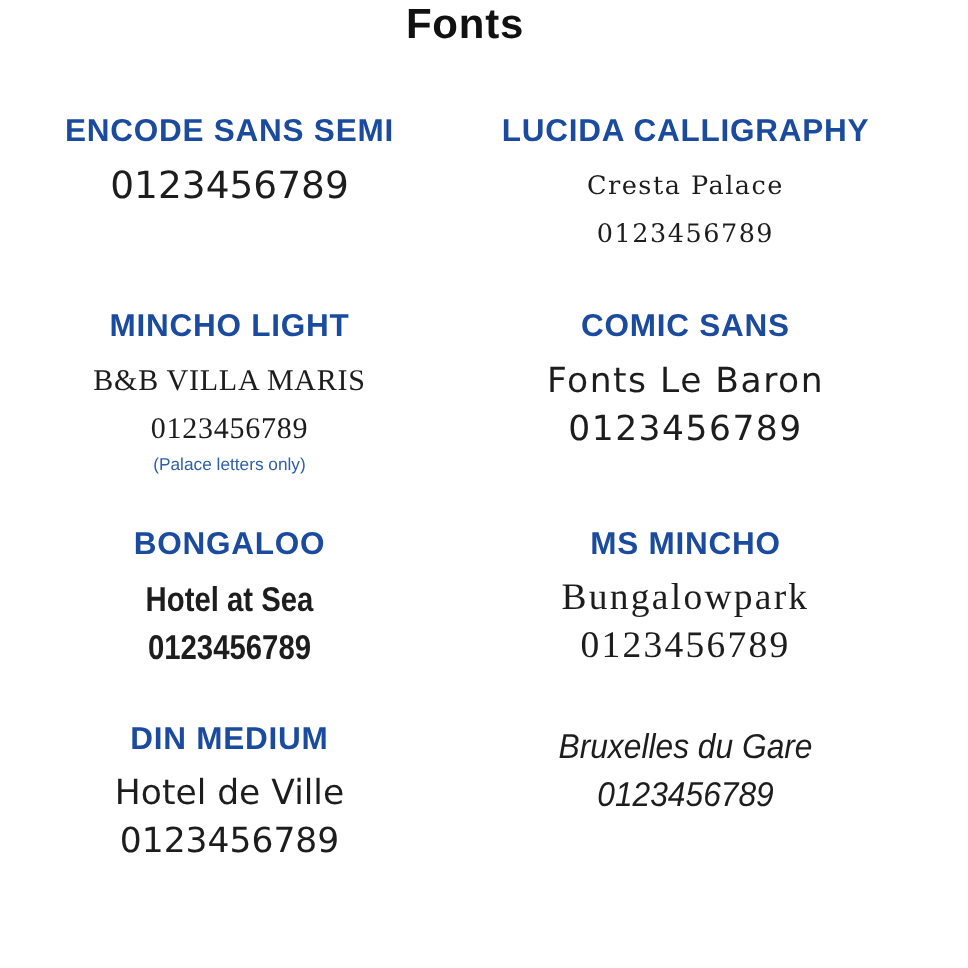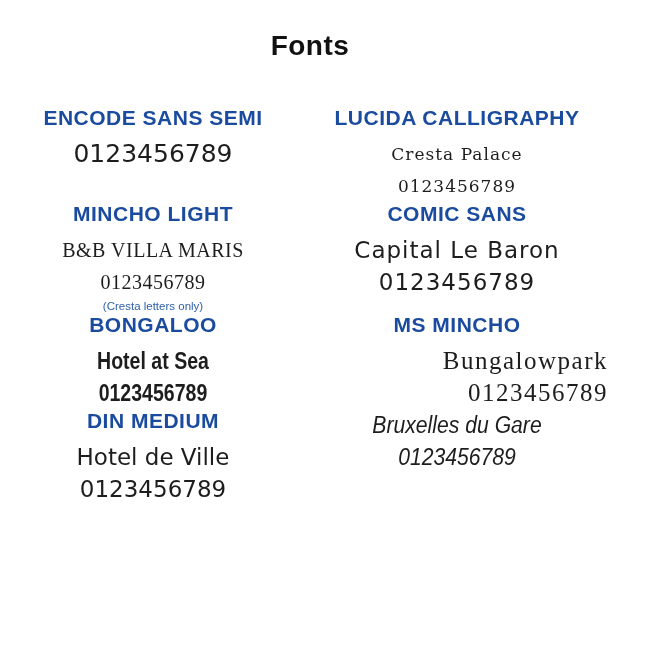--- a/index.html
+++ b/index.html
@@ -13,35 +13,35 @@
   }
   :root {
     --heading-blue: #1b4b9e;
     --note-blue: #2f5fa9;
     --text-dark: #1d1d1d;
   }
   .page {
     width: 645px;
     height: 645px;
     box-sizing: border-box;
-    padding-top: 30px;
   }
   .page-title {
     margin: 0 0 44px 0;
     width: 620px;
     text-align: center;
     font-family: "Liberation Sans", sans-serif;
     font-weight: 700;
     font-size: 28px;
     letter-spacing: 0.5px;
     color: #111111;
   }
   .grid {
     display: grid;
     grid-template-columns: 306px 302px;
+    row-gap: 34px;
     width: 608px;
   }
   .card { text-align: center; }
   .name {
     color: var(--heading-blue);
     font-family: "Liberation Sans", sans-serif;
     font-weight: 700;
     font-size: 21px;
     letter-spacing: 0.5px;
     white-space: nowrap;
@@ -61,21 +61,21 @@
     margin-top: 1px;
   }
   .note:empty { display: none; }
 
   
   .f-encode .line   { font-family: "DejaVu Sans", sans-serif; font-size: 25px; }
   .f-lucida .line   { font-family: "DejaVu Serif", serif; font-size: 17px; letter-spacing: 1px; }
   .f-gaboed .line   { font-family: Liberation Serif, serif; font-size: 20px; letter-spacing: 0.5px; }
   .f-comic .line    { font-family: "DejaVu Sans", sans-serif; font-size: 23px; letter-spacing: 1px; }
   .f-bongaloo .line { font-family: "Liberation Sans", sans-serif; font-weight: 700; font-size: 23px; transform: scaleX(0.85); transform-origin: 50% 50%; }
-  .f-mincho .line   { font-family: "Liberation Serif", serif; font-size: 25px; letter-spacing: 1.5px; text-align: right; }
+  .f-mincho .line   { font-family: "Liberation Serif", serif; font-size: 25px; letter-spacing: 1.5px; }
   .f-din .line      { font-family: "DejaVu Sans", sans-serif; font-size: 23px; }
   .f-roboto .line   { font-family: "Liberation Sans", sans-serif; font-style: italic; font-size: 23px; transform: scaleX(0.92); transform-origin: 50% 50%; }
 </style>
 </head>
 <body>
 
 <div class="page">
   <h1 class="page-title">Fonts</h1>
 
   <div class="grid">
@@ -90,26 +90,26 @@
       <div class="name">LUCIDA CALLIGRAPHY</div>
       <div class="line">Cresta Palace</div>
       <div class="line">0123456789</div>
 
     </section>
 
     <section class="card f-gaboed">
       <div class="name">MINCHO LIGHT</div>
       <div class="line">B&amp;B VILLA MARIS</div>
       <div class="line">0123456789</div>
-      <div class="note">(Cresta letters only)</div>
+      <div class="note">(Palace letters only)</div>
     </section>
 
     <section class="card f-comic">
       <div class="name">COMIC SANS</div>
-      <div class="line">Capital Le Baron</div>
+      <div class="line">Fonts Le Baron</div>
       <div class="line">0123456789</div>
 
     </section>
 
     <section class="card f-bongaloo">
       <div class="name">BONGALOO</div>
       <div class="line">Hotel at Sea</div>
       <div class="line">0123456789</div>
 
     </section>

